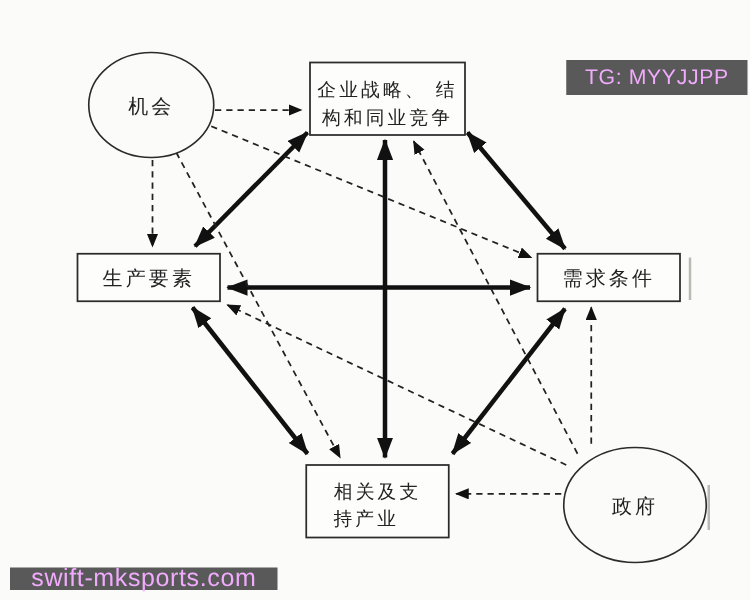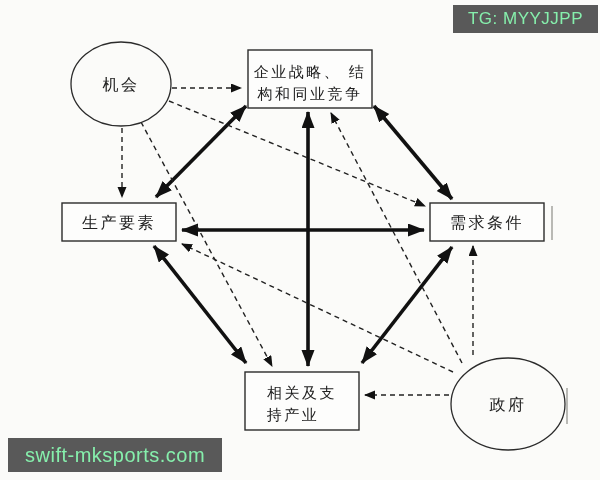--- a/index.html
+++ b/index.html
@@ -14,27 +14,28 @@
   .node-ellipse{fill:#fbfbf9;stroke:#2b2b2b;stroke-width:1.3;}
   .node-label{
     font-family:"DejaVu Serif", serif;
     font-size:16px;fill:#222;letter-spacing:2.5px;
   }
   .node-label.small{font-size:15px;}
   .edge-solid{stroke:#111;stroke-width:3.6;fill:none;}
   .edge-dashed{stroke:#222;stroke-width:1.4;stroke-dasharray:5 4;fill:none;}
   .artifact{stroke:#b9b9b5;stroke-width:2;}
   .badge{
-    position:absolute;background:#595959;color:#86efac;
+    position:absolute;background:#595959;color:#f0abfc;
     font-family:"Liberation Sans", sans-serif;
     display:flex;align-items:center;justify-content:center;
     letter-spacing:0.5px;
+    margin-top:43px;
   }
   .badge-tr{top:5px;right:2px;height:28px;padding:0 15px;font-size:17px;}
-  .badge-bl{bottom:8px;left:8px;height:34px;padding:0 17px;font-size:20px;}
+  .badge-bl{bottom:8px;left:8px;height:18px;padding:0 17px;font-size:20px;}
 </style>
 </head>
 <body>
 
 <div class="stage">
 <svg width="600" height="480" viewBox="0 0 600 480">
   <defs>
     <marker id="ahSolid" markerUnits="userSpaceOnUse" markerWidth="18" markerHeight="14" refX="16" refY="6.5" orient="auto-start-reverse">
       <path d="M0,0 L17,6.5 L0,13 Z" fill="#111"></path>
     </marker>

